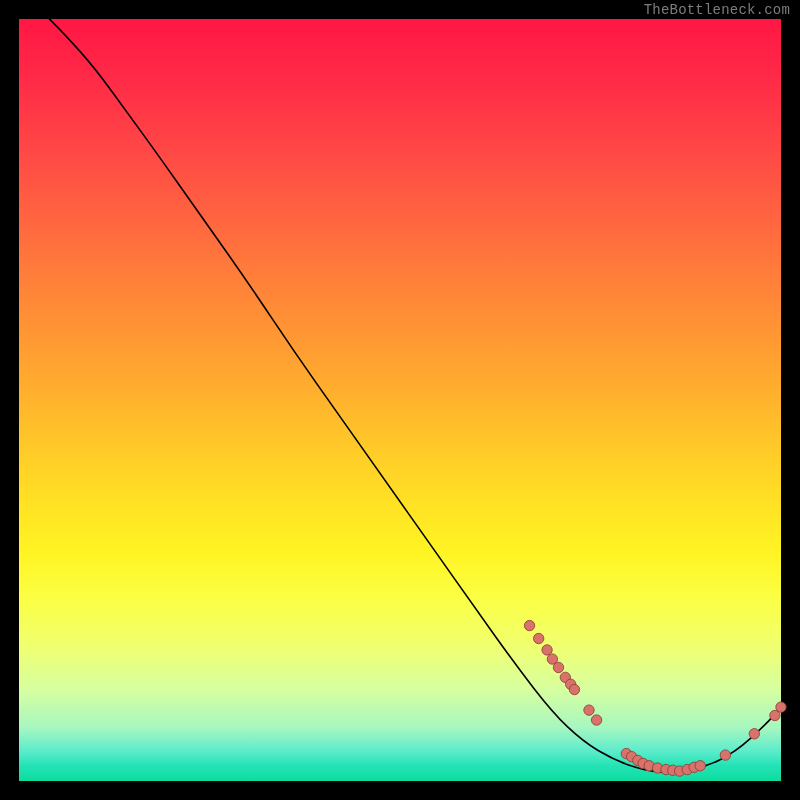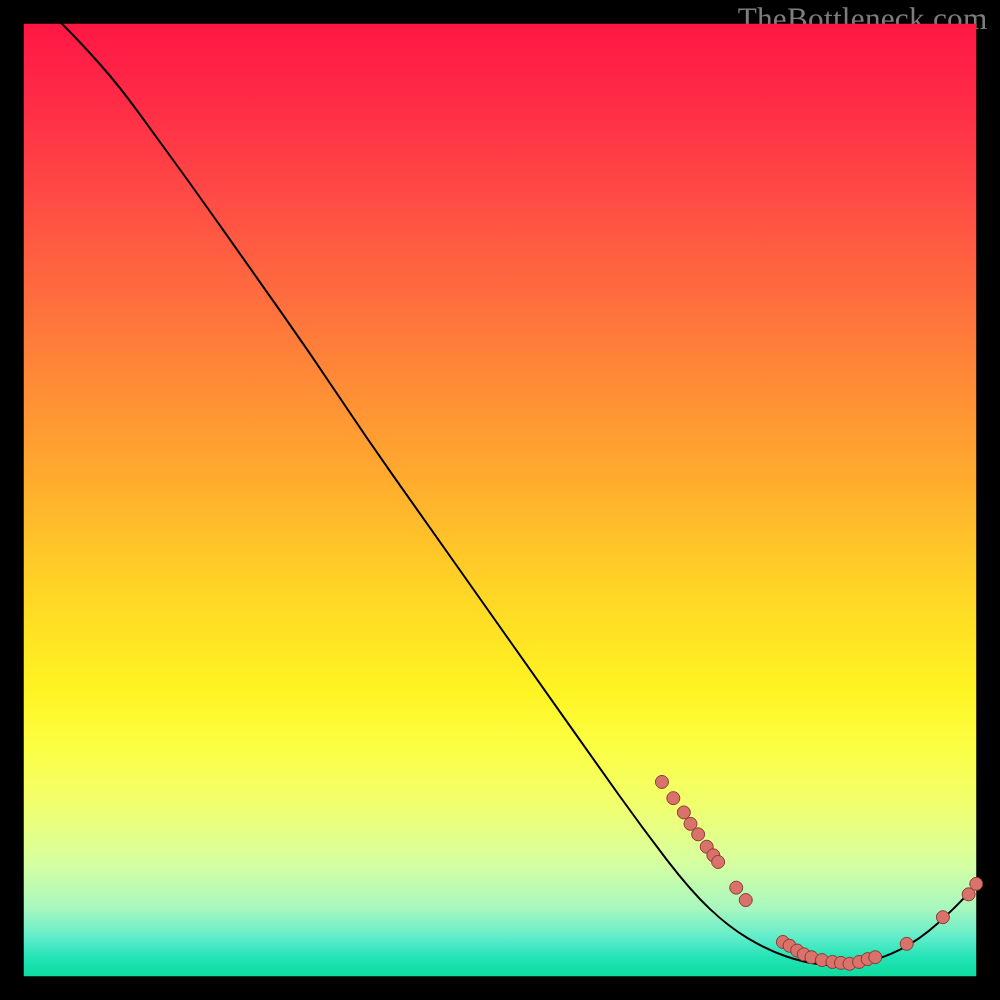--- a/index.html
+++ b/index.html
@@ -7,22 +7,22 @@
   .stage {
     position: relative;
     width: 800px;
     height: 800px;
     background: #000;
   }
   .watermark {
     position: absolute;
     top: 2px;
     right: 10px;
-    font-family: Liberation Serif, serif;
-    font-size: 25px;
+    font-family: Liberation Mono, monospace;
+    font-size: 14px;
     color: #7d7d7d;
     letter-spacing: 0.2px;
     user-select: none;
   }
   .plot {
     position: absolute;
     left: 19px;
     top: 19px;
     width: 762px;
     height: 762px;

